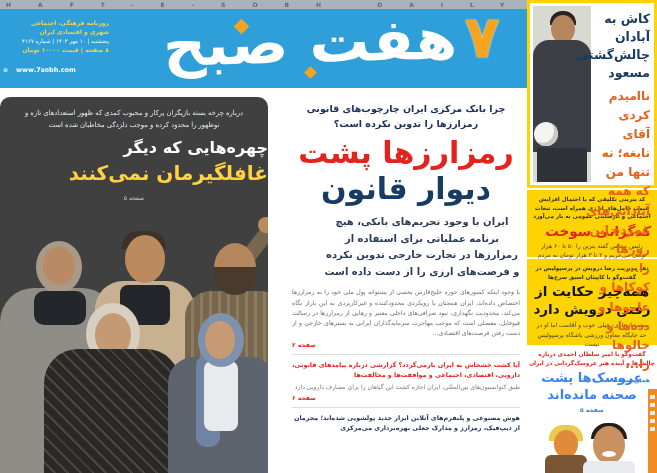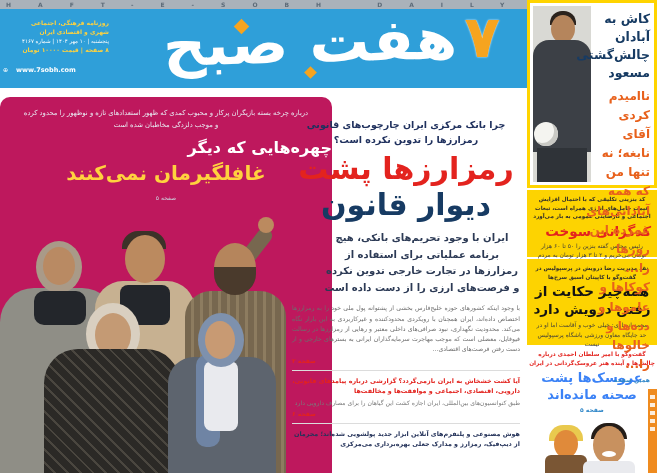--- a/index.html
+++ b/index.html
@@ -66,25 +66,25 @@
   .m-smile { position:absolute; left:75px; top:34px; width:14px; height:6px; background:#ffffff; border-radius:50%; }
   .m-shirt { position:absolute; left:56px; top:44px; width:52px; height:12px; background:#e9eaee; border-radius:6px 6px 0 0; }
   .pp-scarf { position:absolute; left:22px; top:8px; width:34px; height:16px; background:#e9c94e; border-radius:14px 14px 0 0; }
   .pp-head { position:absolute; left:27px; top:13px; width:24px; height:28px; background:#e08a3a; border-radius:50%; }
   .pp-body { position:absolute; left:18px; top:38px; width:42px; height:18px; background:#7a5634; border-radius:6px 6px 0 0; }
   .ribbon { position:absolute; right:0; bottom:0; width:9px; height:84px; background:#ef8b1f; }
   .ribbon i { position:absolute; left:2px; top:6px; width:5px; height:40px;
     background:repeating-linear-gradient(#fff 0 4px, transparent 4px 8px); opacity:.85; }
 
   
-  .navy-box { position:absolute; left:0; top:97px; width:332px; height:376px; background:#be185d;
+  .navy-box { position:absolute; left:0; top:97px; width:268px; height:376px; background:#404040;
     border-radius:10px 10px 0 0; overflow:hidden; }
   .n-kicker { margin:11px auto 0; width:86%; font-size:6.8px; color:#e8edf4; text-align:center; line-height:1.7; }
   .n-hl1 { margin-top:7px; font-size:16px; font-weight:bold; color:#ffffff; }
-  .n-hl2 { margin-top:4px; font-size:20px; font-weight:bold; color:#ffd23e; text-align:center; }
+  .n-hl2 { margin-top:4px; font-size:20px; font-weight:bold; color:#ffd23e; text-align:right; }
   .n-page { margin-top:9px; font-size:6px; color:#cdd5e0; text-align:center; }
   .collage { position:absolute; left:0; bottom:0; width:286px; height:240px; }
   .fig { position:absolute; }
   .c-b1 { left:0; top:55px; width:116px; height:185px; background:#8f8e86; border-radius:34px 34px 0 0; }
   .c-s1 { left:34px; top:58px; width:52px; height:34px; background:#23262b; border-radius:10px; }
   .c-h1 { left:36px; top:8px; width:46px; height:52px; background:#a99a88; border-radius:50%; }
   .c-f1 { left:43px; top:14px; width:32px; height:38px; background:#b98a63; border-radius:50%; }
   .c-b2 { left:95px; top:48px; width:100px; height:192px; background:#c7b191; border-radius:28px 28px 0 0; }
   .c-t2 { left:120px; top:52px; width:50px; height:40px; background:#23262b; border-radius:8px; }
   .c-hh2 { left:122px; top:-2px; width:44px; height:18px; background:#3b3228; border-radius:16px 16px 0 0; }
@@ -100,21 +100,21 @@
   .c-b4 { left:44px; top:116px; width:136px; height:124px; border-radius:34px 34px 0 0;
     background:repeating-linear-gradient(45deg,#2b2926 0 7px,#4a463f 7px 9px); }
   .c-sc5 { left:198px; top:80px; width:46px; height:54px; background:#7e91ad; border-radius:50%; }
   .c-f5 { left:205px; top:88px; width:30px; height:38px; background:#c89a73; border-radius:50%; }
   .c-b5 { left:168px; top:124px; width:108px; height:116px; background:#5d646e; border-radius:26px 26px 0 0; }
   .c-sh5 { left:204px; top:128px; width:34px; height:70px; background:#e9eaee; border-radius:8px; }
   .c-dr5 { left:196px; top:122px; width:24px; height:92px; background:#6f84a4; border-radius:10px; }
 
   
   .mid { position:absolute; left:292px; top:97px; width:228px; height:376px; }
-  .m-kicker { font-size:9.5px; font-weight:bold; color:#20315e; text-align:center; line-height:1.6; margin-top:20px; }
+  .m-kicker { font-size:9.5px; font-weight:bold; color:#20315e; text-align:center; line-height:1.6; margin-top:4px; }
   .m-hl-red { font-size:30px; font-weight:bold; color:#e3231e; text-align:center; line-height:1.2; margin-top:4px; }
   .m-hl-blue { font-size:30px; font-weight:bold; color:#173b63; text-align:center; line-height:1.2; }
   .m-subhead { font-size:10px; font-weight:bold; color:#2c3a55; text-align:center; line-height:1.65; margin-top:7px;margin-left:32px; }
   .m-body { font-size:6.2px; color:#6d6d6d; text-align:justify; line-height:1.65; margin-top:7px; }
   .m-page { font-size:6px; font-weight:bold; color:#e3231e; text-align:left; margin-top:2px; }
   .hr { border-top:1px solid #dcdcdc; margin:6px 0 5px; }
   .art-kicker-red { font-size:6.4px; font-weight:bold; color:#e3231e; text-align:right; line-height:1.6; }
   .art-kicker-blue { font-size:6.4px; font-weight:bold; color:#25335a; text-align:right; line-height:1.6; }
   .art-hl-blk { font-size:16px; font-weight:bold; color:#161616; text-align:right; margin-top:2px; }
   .art-sub { font-size:6.1px; color:#7a7a7a; text-align:right; line-height:1.6; margin-top:2px; }

